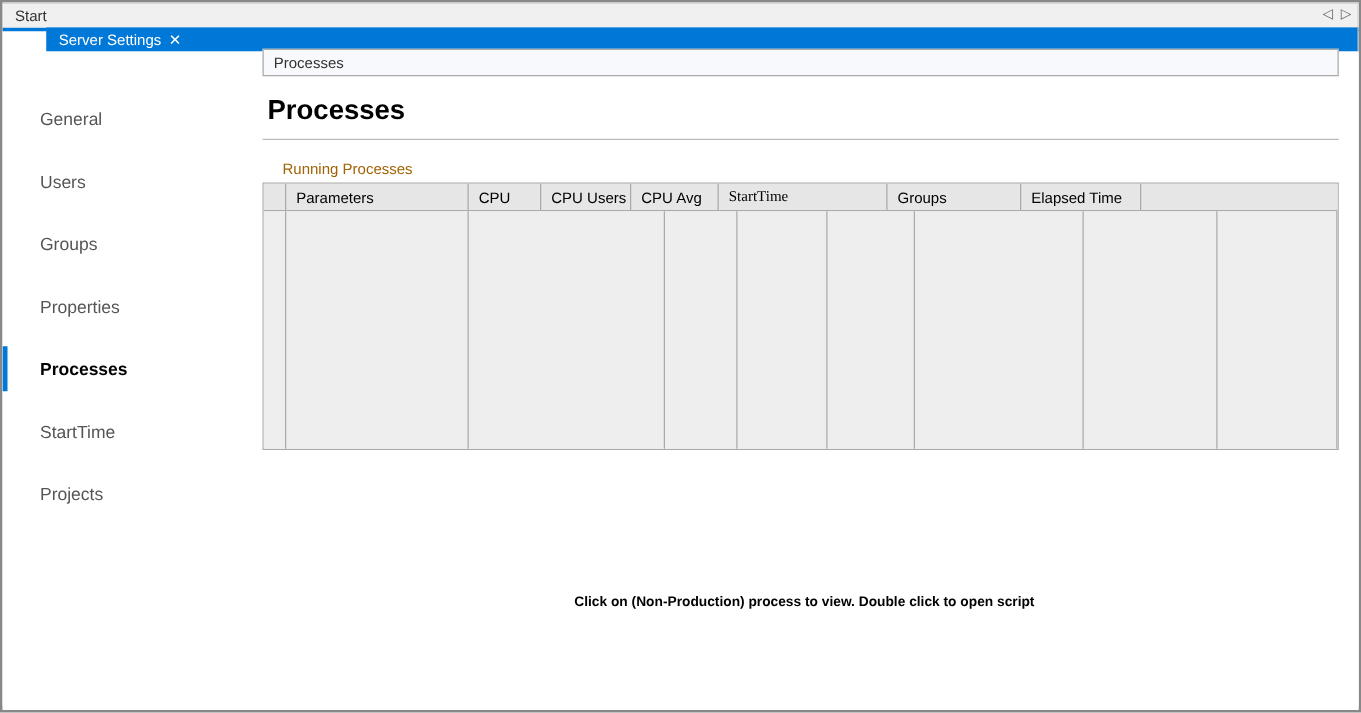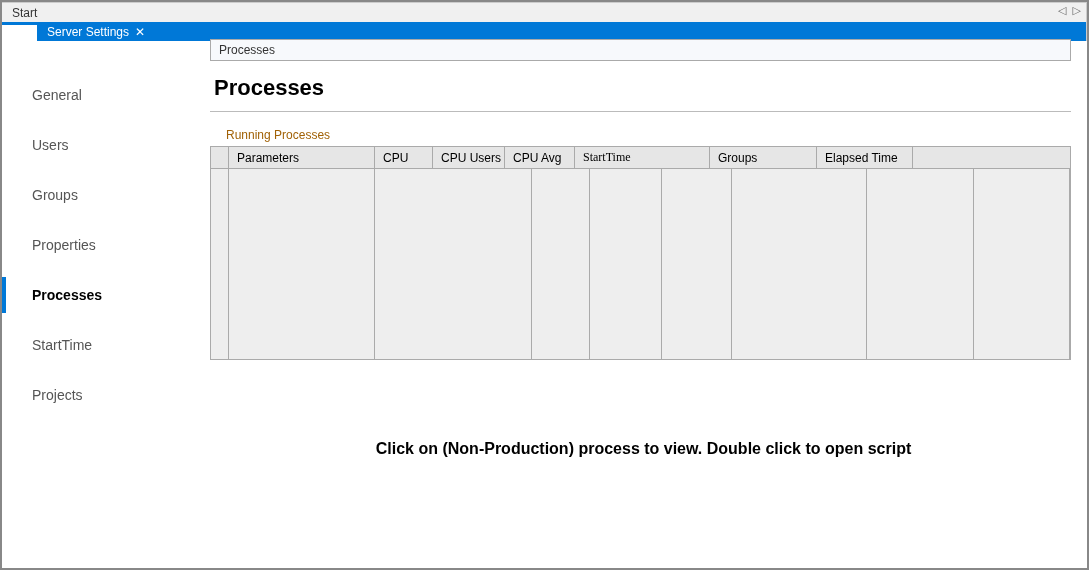--- a/index.html
+++ b/index.html
@@ -147,24 +147,24 @@
     .col3 { width: 58px; }
     .col4 { width: 72px; }
     .col5 { width: 70px; text-align: right; }
     .col6 { width: 135px; font-family: Liberation Serif, serif; }
     .col7 { width: 107px; }
     .col8 { width: 96px; }
     .col9 { flex:1; border-right:none; }
 
     .hint {
       text-align: center;
-      font-size: 16px;
+      font-size: 11px;
       font-weight: bold;
       color: #000;
-      margin-top: 80px;
+      margin-top: 116px;
     }
   </style>
 </head>
 <body>
 
 <div class="tab-bar">
   <div class="tab inactive">
     <span>Start</span>
   </div>
   <div class="tab active">

